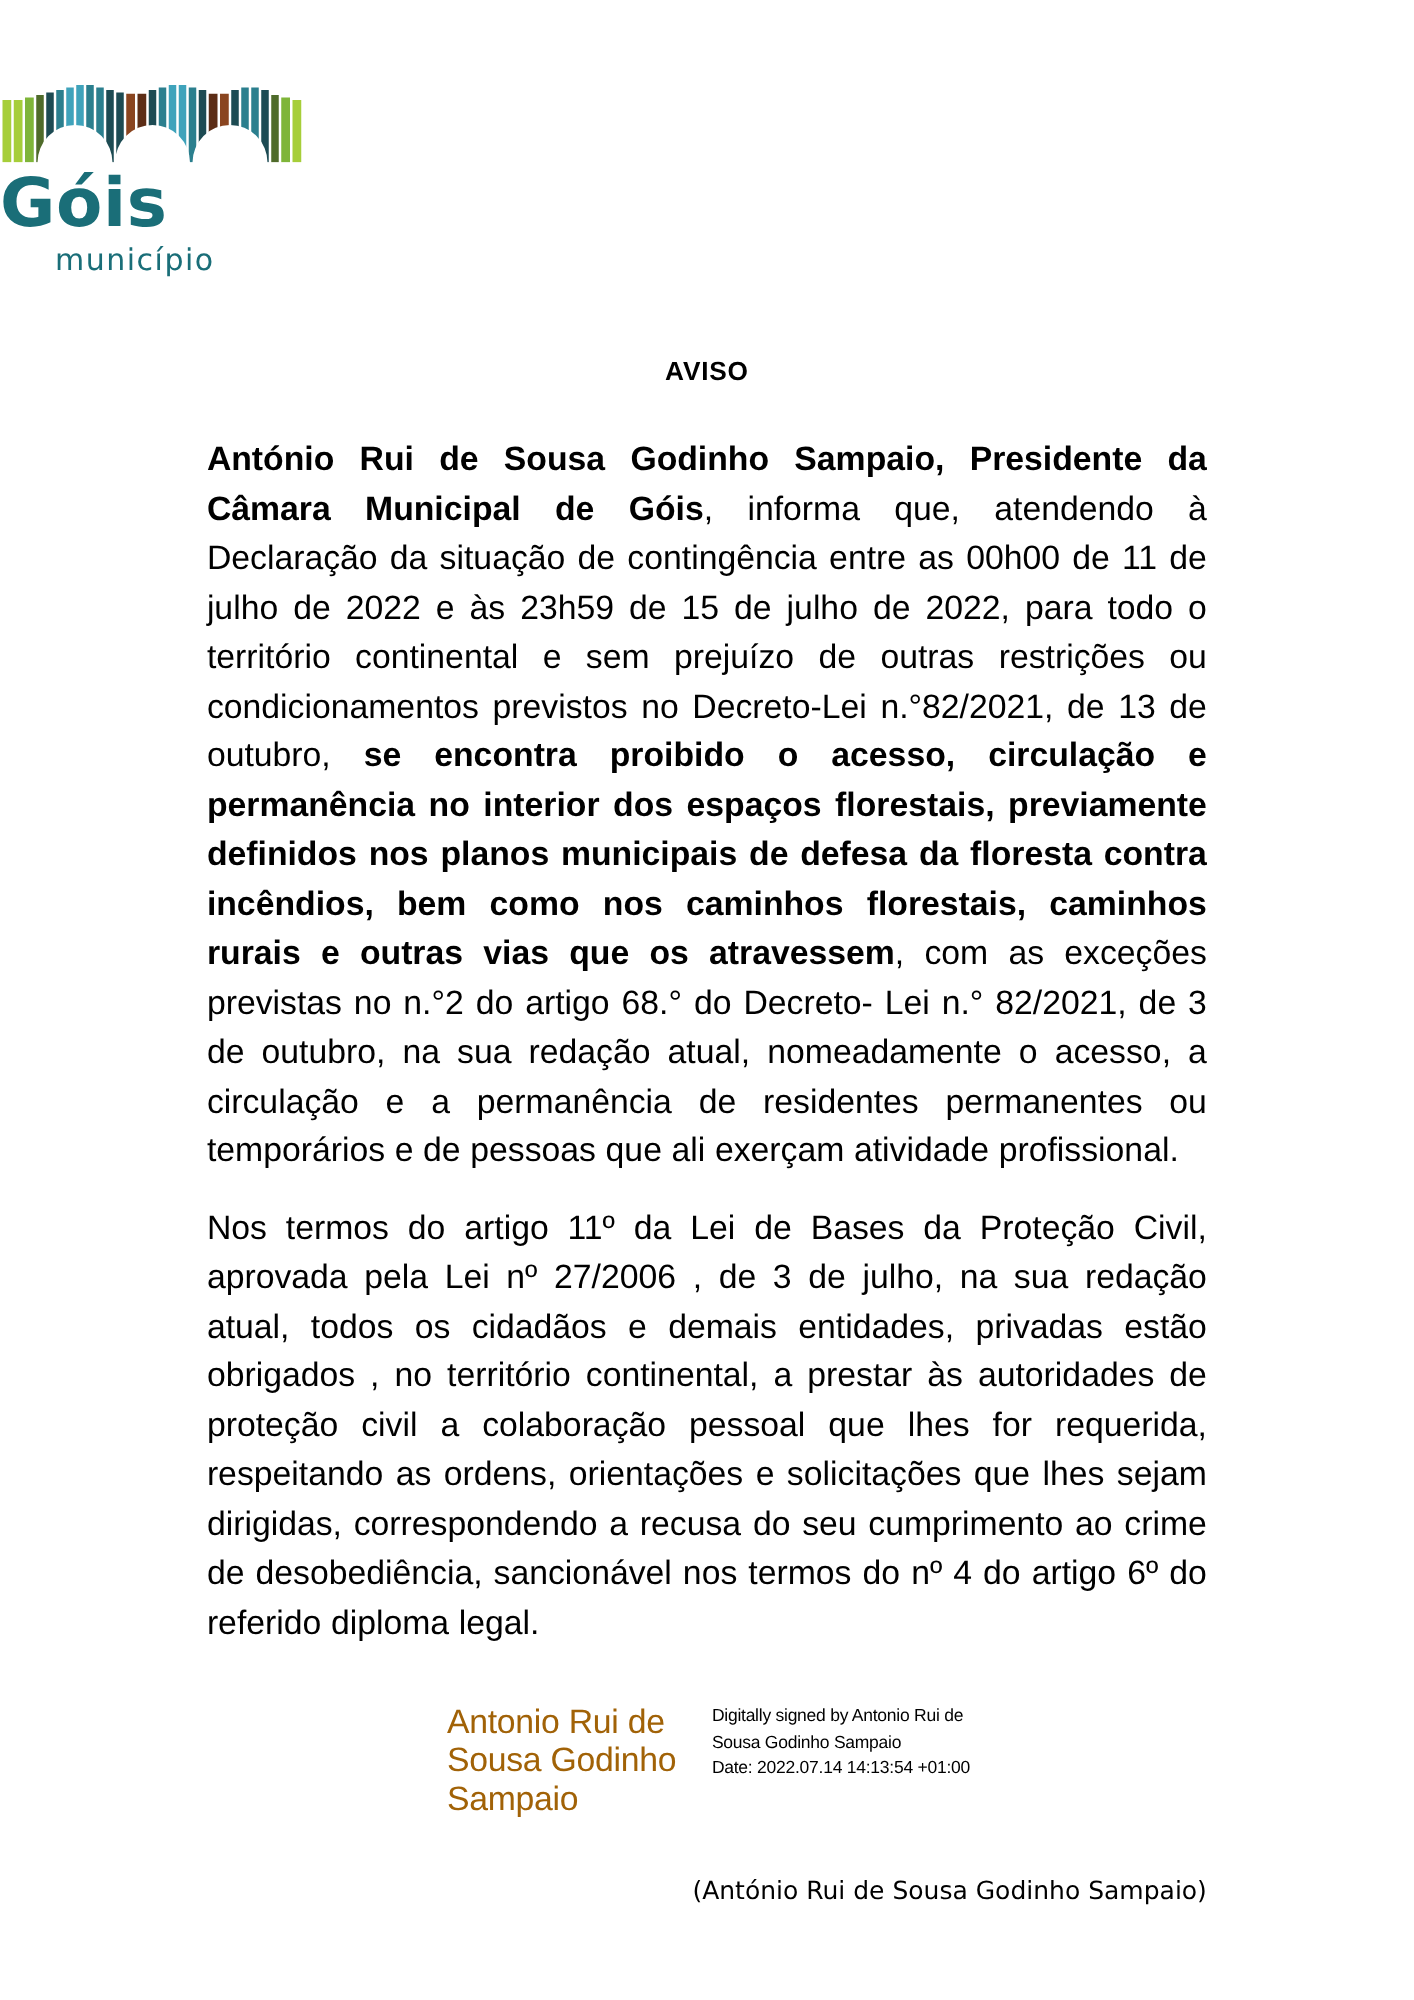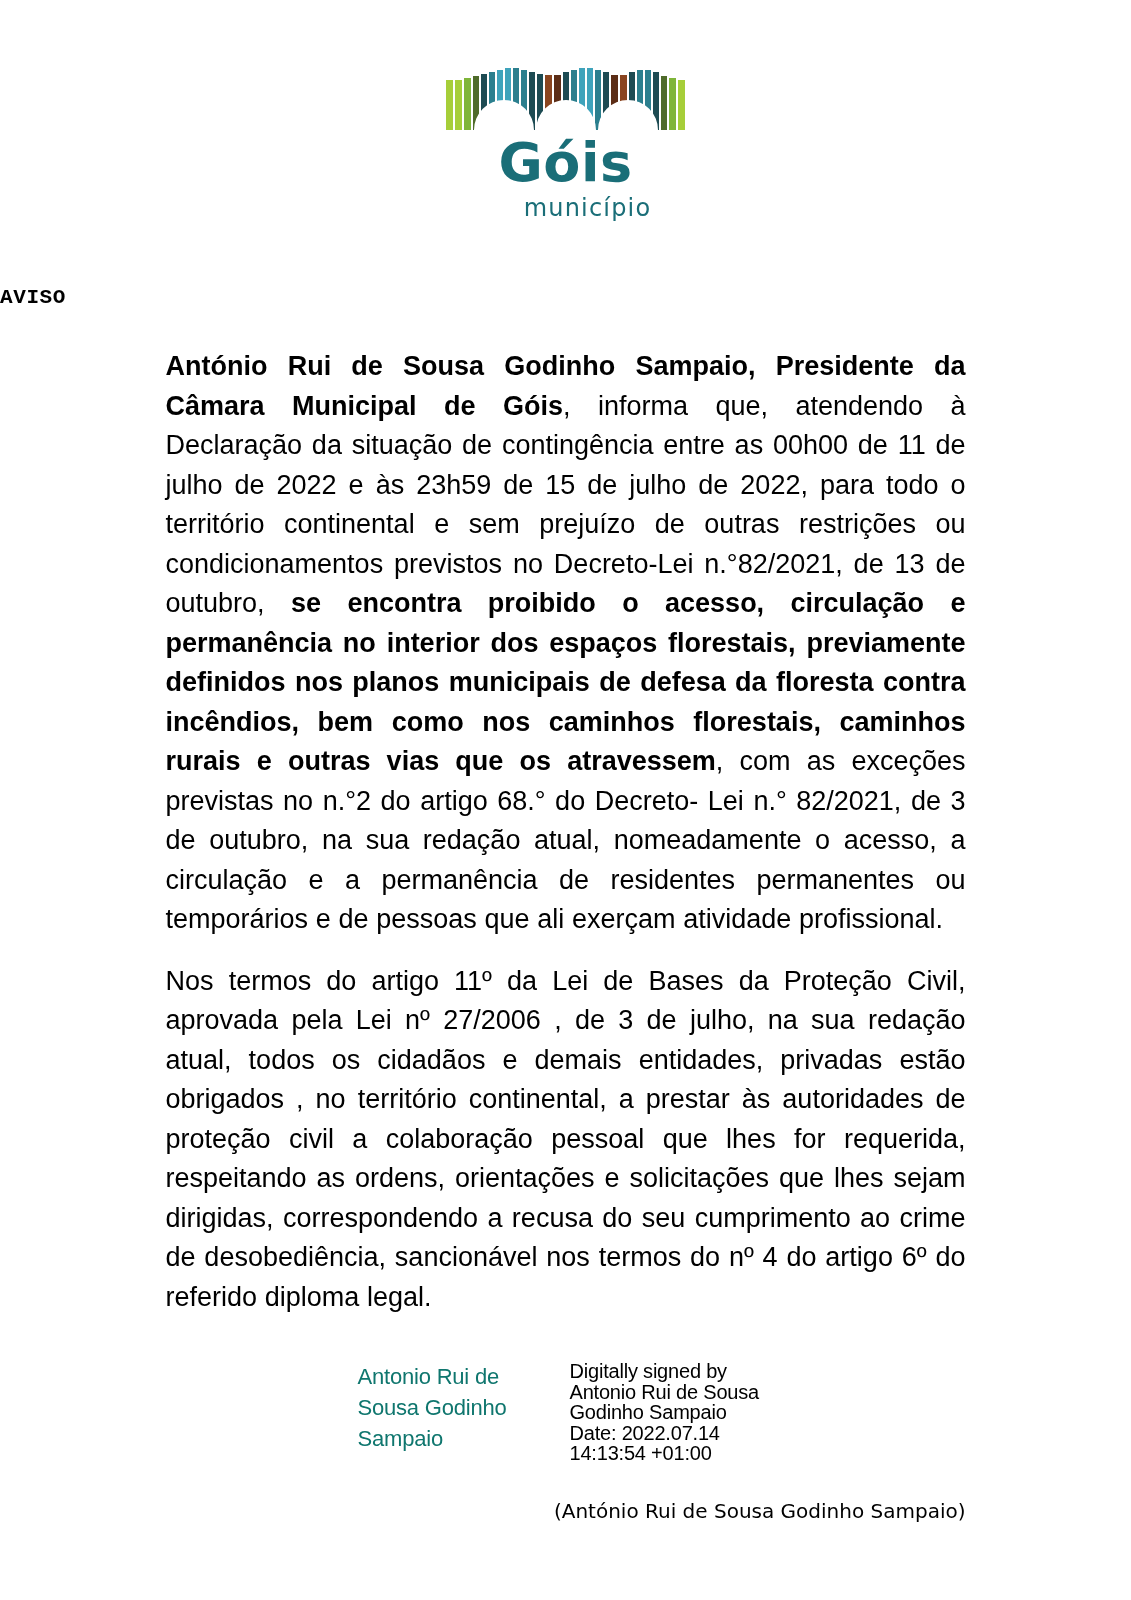--- a/index.html
+++ b/index.html
@@ -24,21 +24,21 @@
     position: relative;
     box-sizing: border-box;
   }
 
   
   .logo-block {
     width: 100%;
     padding-top: 62px;
     display: flex;
     flex-direction: column;
-    align-items: center;
+    align-items: flex-start;
   }
   .logo-mark {
     position: relative;
     width: 244px;
     height: 68px;
   }
   .logo-mark svg { display: block; }
 
   .logo-word {
     font-family: "DejaVu Sans", sans-serif;
@@ -53,22 +53,22 @@
     font-size: 24px;
     font-weight: 400;
     letter-spacing: 1.2px;
     line-height: 1;
     margin-top: 6px;
     margin-left: 44px;
   }
 
   
   .doc-title {
-    text-align: left;
-    font-family: Liberation Mono, monospace;
+    text-align: center;
+    font-family: Liberation Sans, sans-serif;
     font-weight: bold;
     font-size: 21px;
     letter-spacing: 0.6px;
     margin-top: 66px;
   }
 
   
   .body-wrap {
     margin: 0 auto;
     width: 800px;
@@ -107,29 +107,29 @@
   }
   .sig-inner {
     position: absolute;
     left: 192px;
     top: 22px;
     display: flex;
     align-items: flex-start;
   }
   .sig-name {
     font-family: "Liberation Sans", sans-serif;
-    font-size: 22px;
+    font-size: 27px;
     line-height: 31px;
     width: 200px;
-    color: #0f766e;
+    color: #a16207;
     letter-spacing: -0.2px;
   }
   .sig-meta {
     font-family: "Liberation Sans", sans-serif;
-    font-size: 20px;
+    font-size: 14px;
     line-height: 20.5px;
     margin-left: 12px;
     width: 225px;
     color: #000;
     letter-spacing: -0.2px;
   }
   .sig-caption {
     width: 800px;
     margin: 0 auto;
     text-align: right;

